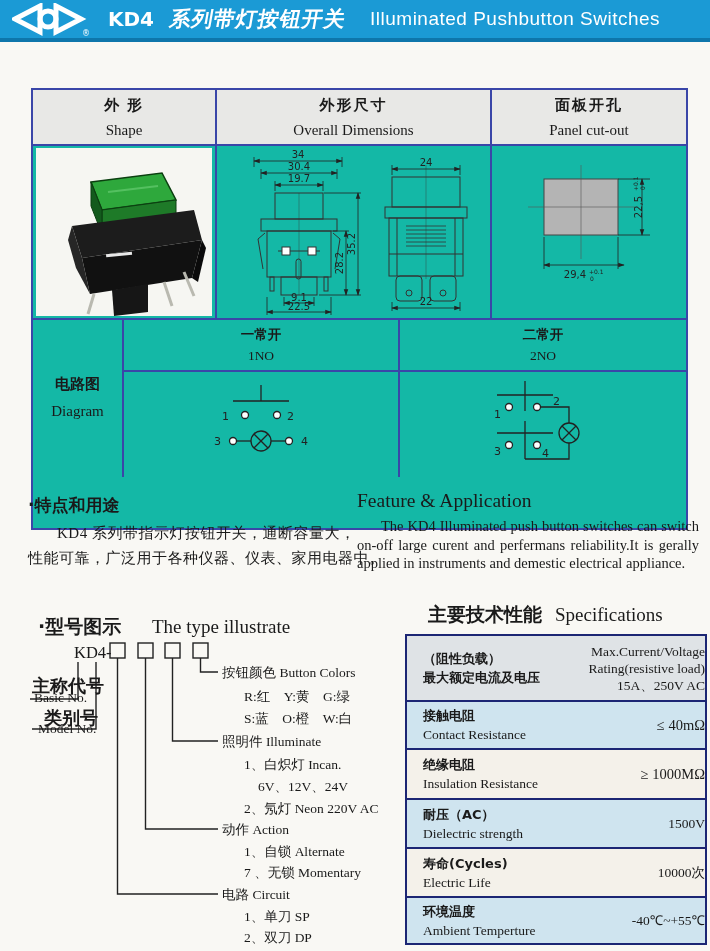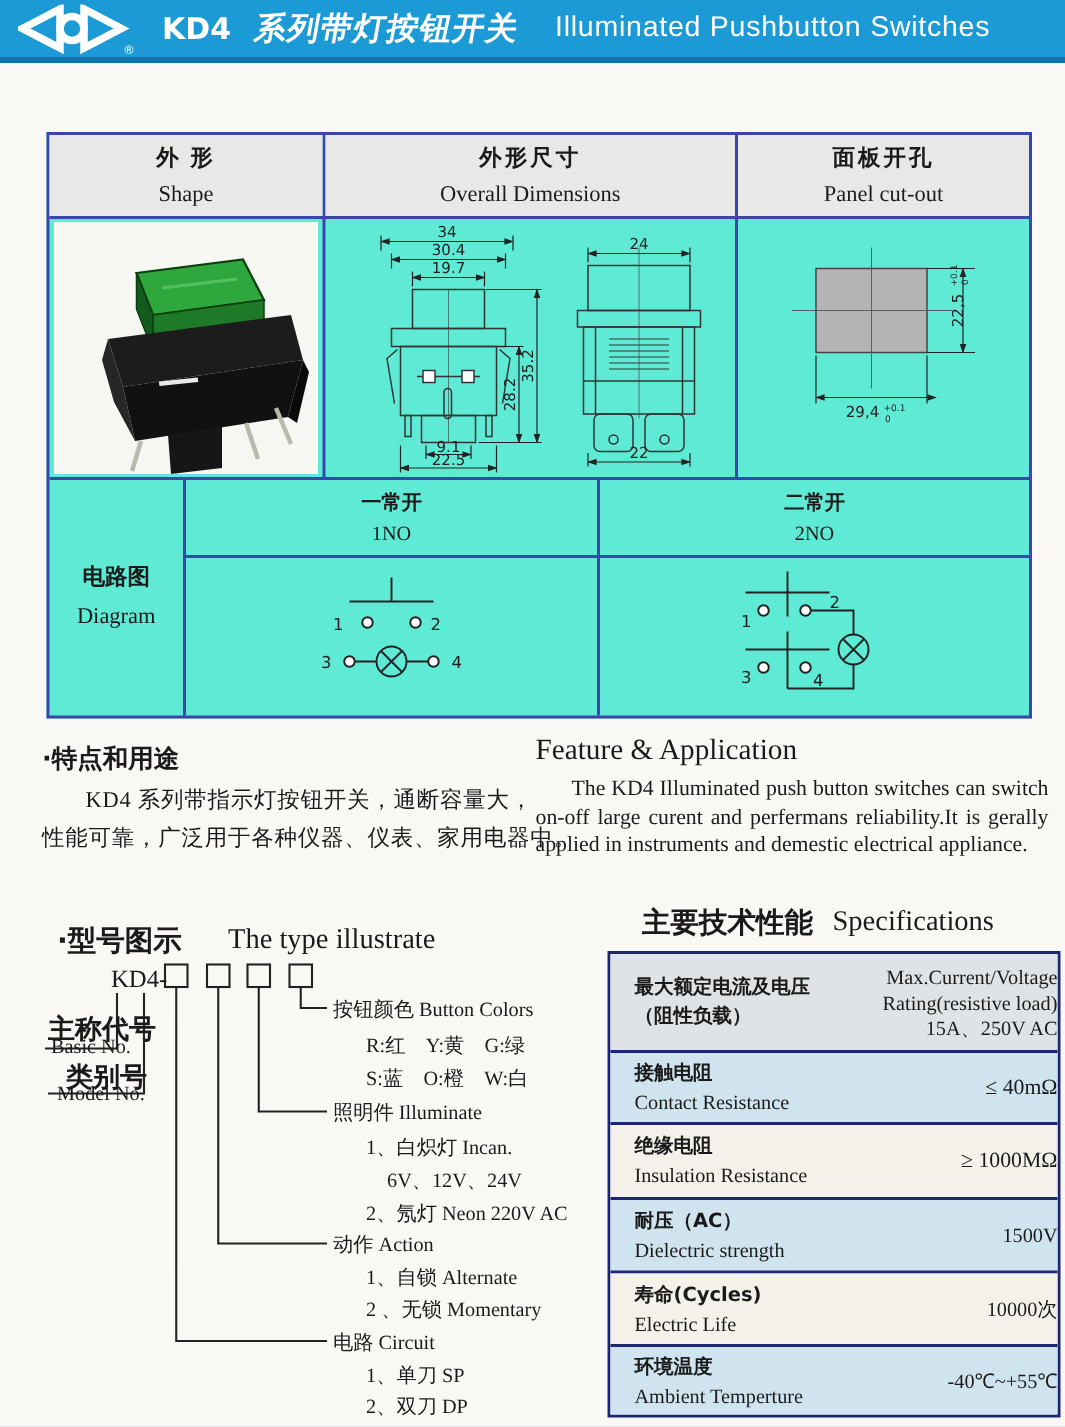--- a/index.html
+++ b/index.html
@@ -9,21 +9,21 @@
   .bl{position:absolute;background:#3a46a8}
   
   .banner{position:absolute;left:0;top:0;width:710px;height:38px;background:#1b9ad5;
           border-bottom:4px solid #0e76ab;display:flex;align-items:center}
   .t-model{color:#fff;font-family:"DejaVu Sans",sans-serif;font-size:20px;font-weight:bold;margin-left:40px}
   .t-cn{color:#fff;font-size:21px;font-weight:bold;font-family:"DejaVu Sans",sans-serif;
         transform:skewX(-10deg);margin-left:16px;letter-spacing:1px;white-space:nowrap}
   .t-en{color:#fff;font-size:19px;font-family:"Liberation Sans",sans-serif;margin-left:24px;
         letter-spacing:.5px;white-space:nowrap}
   
-  .tbl{position:absolute;left:31px;top:88px;width:657px;height:391px;background:#5eead4;
+  .tbl{position:absolute;left:31px;top:88px;width:657px;height:442px;background:#14b8a6;
        border:2px solid #3a46a8;box-sizing:border-box}
   .cell{position:absolute;display:flex;flex-direction:column;align-items:center;justify-content:center}
   .hcell{background:#e8e8e6}
   .hd-cn{font-size:15px;font-weight:bold;letter-spacing:2px}
   .hd-en{font-size:15px;margin-top:7px}
   .sub-cn{font-size:13.5px;font-weight:bold}
   .sub-en{font-size:13.5px;margin-top:4px}
   .diag-cn{font-size:15px;font-weight:bold}
   .diag-en{font-size:15px;margin-top:9px}
   
@@ -337,34 +337,34 @@
 
     <div class="ti-lbl" style="left:192px;top:50px;font-size:13.5px">按钮颜色 Button Colors</div>
     <div class="ti-lbl" style="left:214px;top:74px;font-size:13.5px">R:红　Y:黄　G:绿</div>
     <div class="ti-lbl" style="left:214px;top:96px;font-size:13.5px">S:蓝　O:橙　W:白</div>
     <div class="ti-lbl" style="left:192px;top:119px;font-size:13.5px">照明件 Illuminate</div>
     <div class="ti-lbl" style="left:214px;top:142px;font-size:13.5px">1、白炽灯 Incan.</div>
     <div class="ti-lbl" style="left:228px;top:164px;font-size:13.5px">6V、12V、24V</div>
     <div class="ti-lbl" style="left:214px;top:186px;font-size:13.5px">2、氖灯  Neon 220V AC</div>
     <div class="ti-lbl" style="left:192px;top:207px;font-size:13.5px">动作 Action</div>
     <div class="ti-lbl" style="left:214px;top:229px;font-size:13.5px">1、自锁  Alternate</div>
-    <div class="ti-lbl" style="left:214px;top:250px;font-size:13.5px">2 、无锁  Momentary</div>
+    <div class="ti-lbl" style="left:214px;top:250px;font-size:13.5px">7 、无锁  Momentary</div>
     <div class="ti-lbl" style="left:192px;top:272px;font-size:13.5px">电路 Circuit</div>
     <div class="ti-lbl" style="left:214px;top:294px;font-size:13.5px">1、单刀 SP</div>
     <div class="ti-lbl" style="left:214px;top:315px;font-size:13.5px">2、双刀 DP</div>
   </div>
 
   <div class="sp-title-cn">主要技术性能</div>
   <div class="sp-title-en">Specifications</div>
 
   <div class="spec">
     <div class="srow" style="height:66px;background:#dfe3e6">
       <div class="sname">
+        <div class="s-cn">（阻性负载）</div>
         <div class="s-cn">最大额定电流及电压</div>
-        <div class="s-cn">（阻性负载）</div>
       </div>
       <div class="sval">
         <div>Max.Current/Voltage</div>
         <div>Rating(resistive load)</div>
         <div>15A、250V AC</div>
       </div>
     </div>
     <div class="srow" style="height:48px;background:#cfe4ef">
       <div class="sname">
         <div class="s-cn">接触电阻</div>

